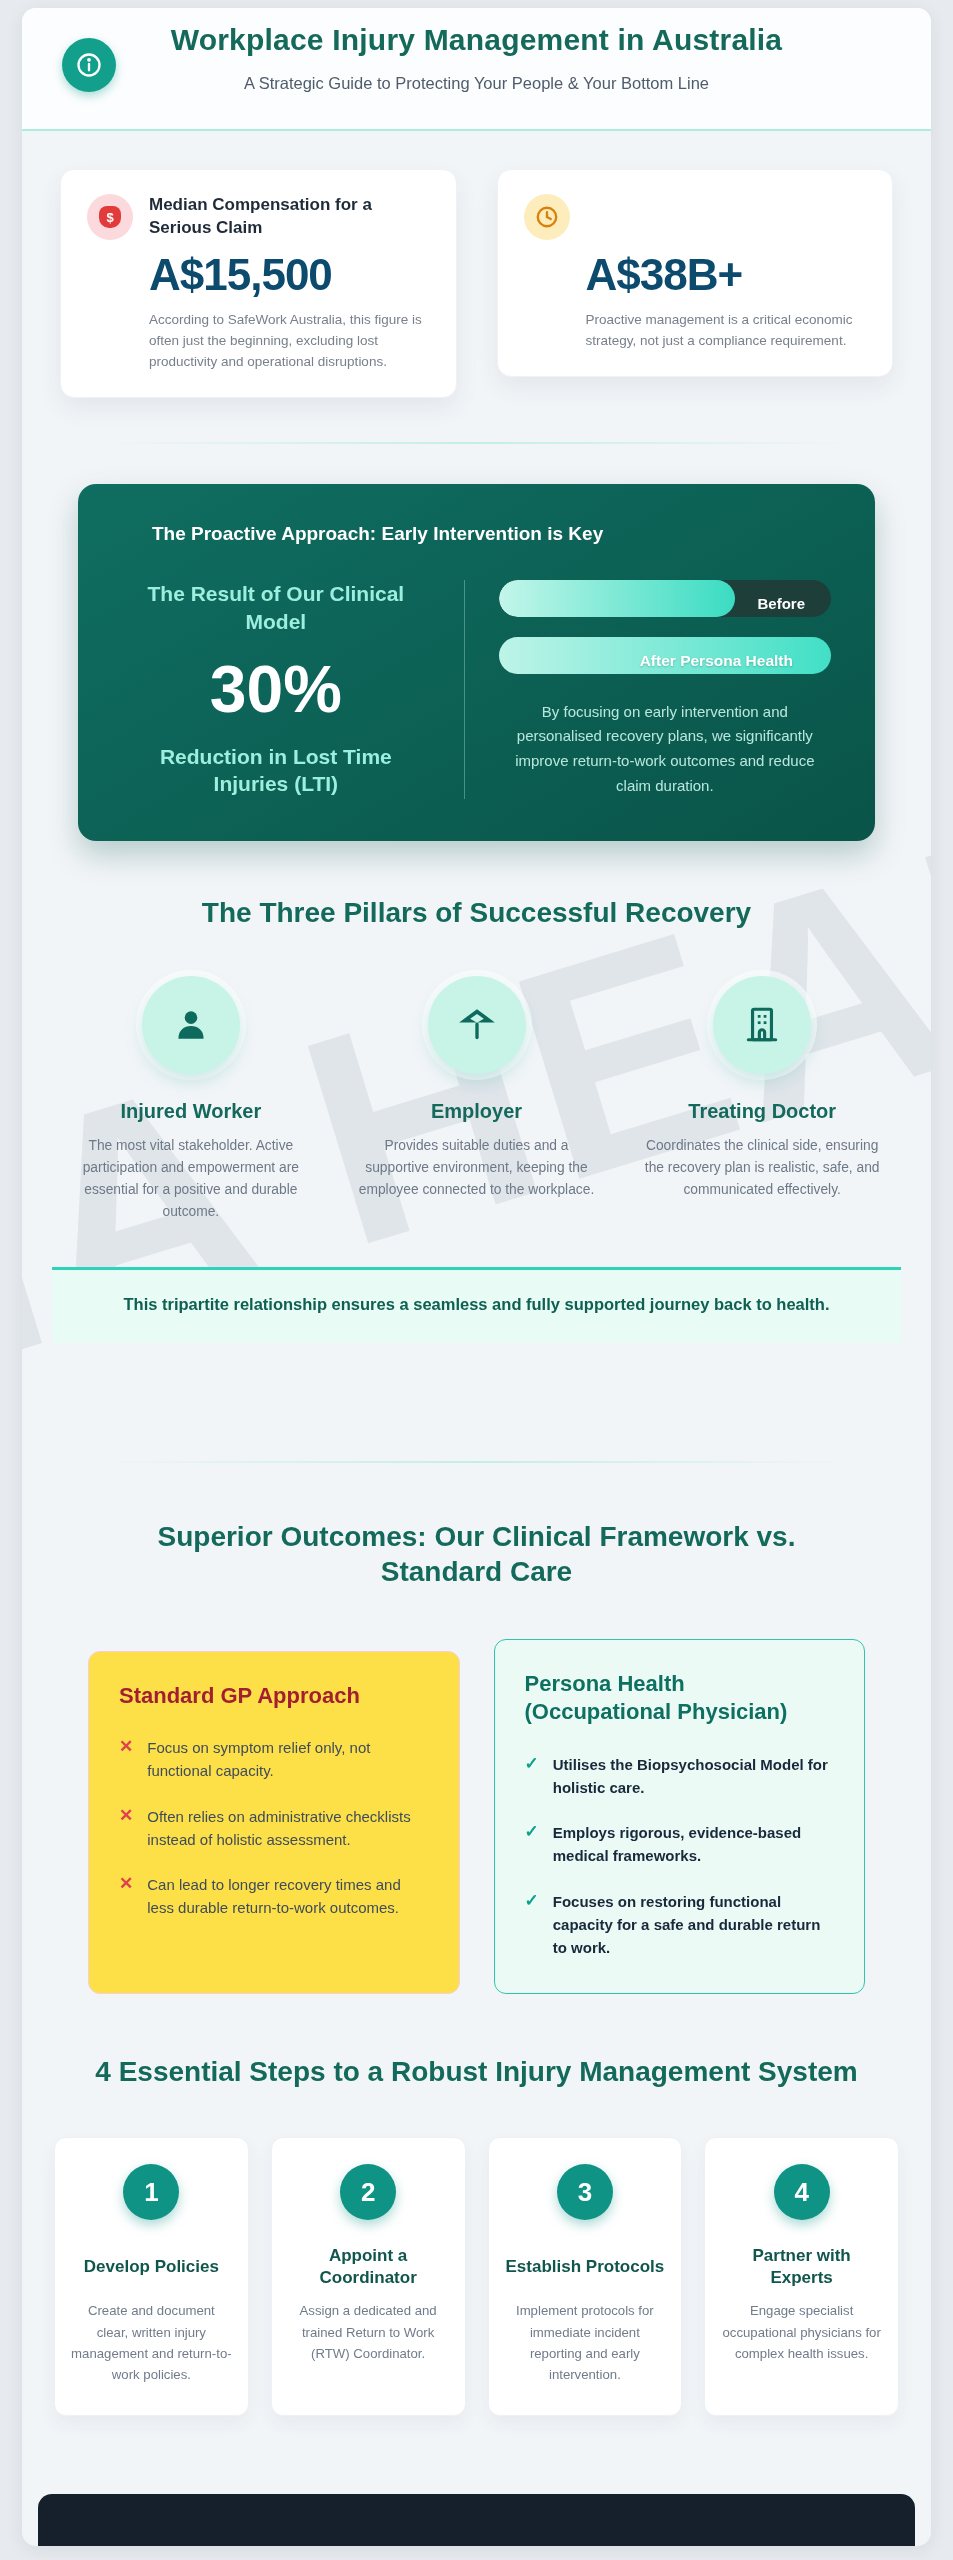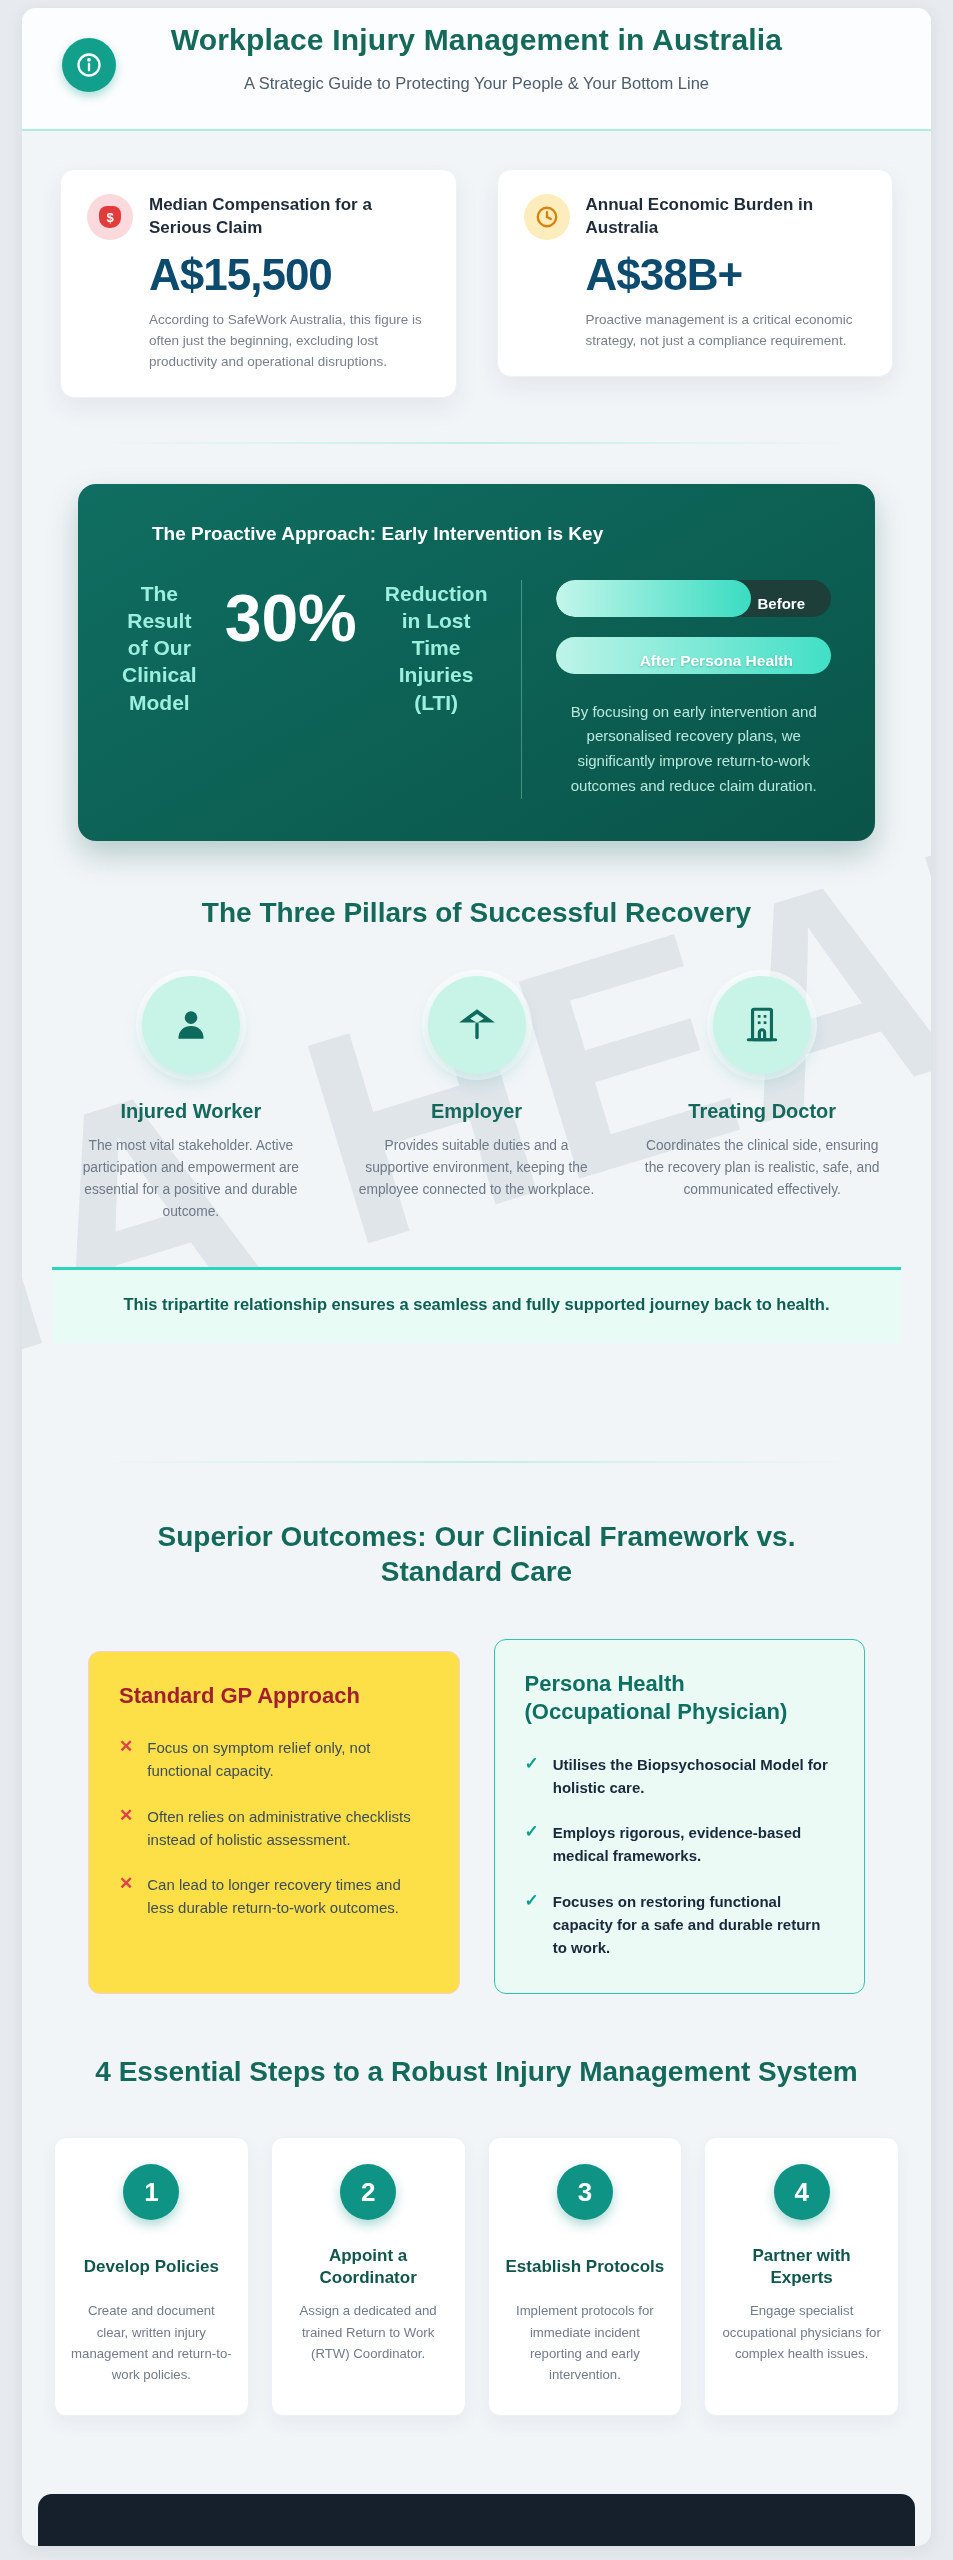--- a/index.html
+++ b/index.html
@@ -52,21 +52,21 @@
   .stat-caption { margin-left:62px; font-size:13.5px; line-height:1.55; color:#78808c; }
   .section-divider { height:2px; margin:0 70px; background:linear-gradient(90deg,transparent,#c5eee3,transparent); }
   
   .hero {
     margin:40px 56px 0; border-radius:18px; color:#fff;
     background:linear-gradient(150deg,#0f6e61 0%,#0a5449 100%);
     padding:38px 44px 42px; box-shadow:0 14px 30px rgba(10,84,73,.25);
   }
   .hero h2 { text-align:left; font-size:19px; line-height:1.25; margin:0 30px 34px; }
   .hero-body { display:flex; gap:34px; align-items:stretch; }
-  .hero-left { flex:1; display:flex; justify-content:center; text-align:center; gap:28px; }
+  .hero-left { flex:1; display:flex; flex-direction:column; justify-content:center; text-align:center; gap:16px; }
   .hero-label { color:#9deede; font-size:21px; font-weight:bold; line-height:1.3; }
   .hero-value { font-size:66px; font-weight:bold; color:#fff; }
   .hero-divider { width:1px; background:rgba(186,240,228,.35); }
   .hero-right { flex:1.08; display:flex; flex-direction:column; justify-content:center; }
   .bar { position:relative; height:37px; border-radius:24px; overflow:hidden; }
   .bar.track { background:#1d3e39; margin-bottom:20px; }
   .bar-fill {
     position:absolute; inset:0 auto 0 0; width:71%; border-radius:24px;
     background:linear-gradient(90deg,#c3f6ea,#3adcc2);
   }
@@ -160,21 +160,20 @@
       <div class="stat-caption">According to SafeWork Australia, this figure is often just the beginning, excluding lost productivity and operational disruptions.</div>
     </div>
     <div class="stat-card">
       <div class="stat-head">
         <span class="stat-icon yellow">
           <svg width="26" height="26" viewBox="0 0 24 24" fill="none" stroke="#d9820b" stroke-width="2.2" stroke-linecap="round">
             <circle cx="12" cy="12" r="8.5"></circle>
             <polyline points="12,7.5 12,12 15.5,13.8"></polyline>
           </svg>
         </span>
-        <div class="stat-title">Annual Economic Burden in Australia</div>
       </div>
       <div class="stat-value">A$38B+</div>
       <div class="stat-caption">Proactive management is a critical economic strategy, not just a compliance requirement.</div>
     </div>
   </section>
 
   <div class="section-divider"></div>
 
   <section class="hero layer">
     <h2>The Proactive Approach: Early Intervention is Key</h2>

